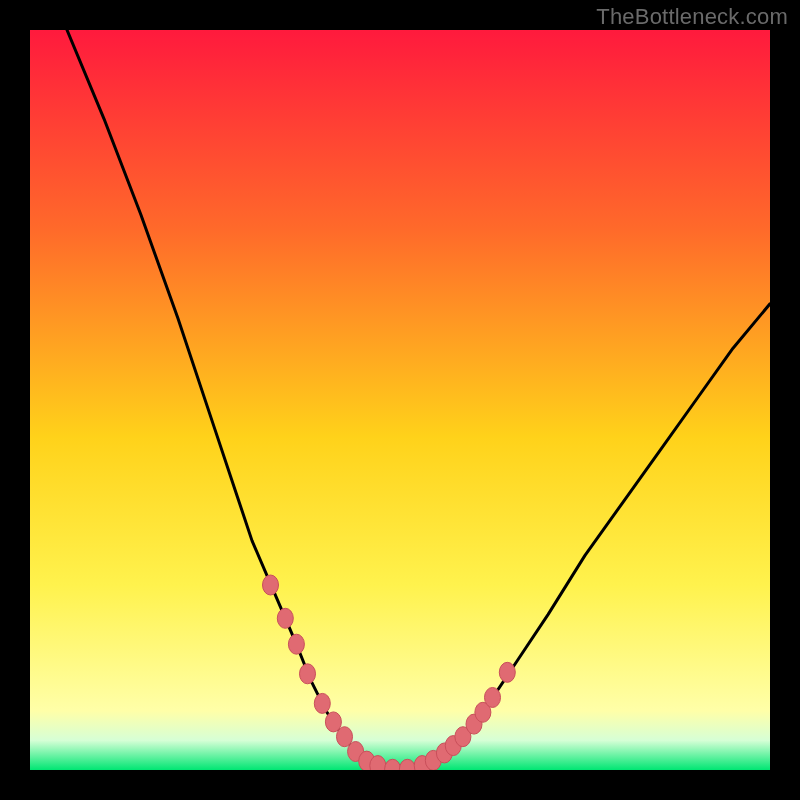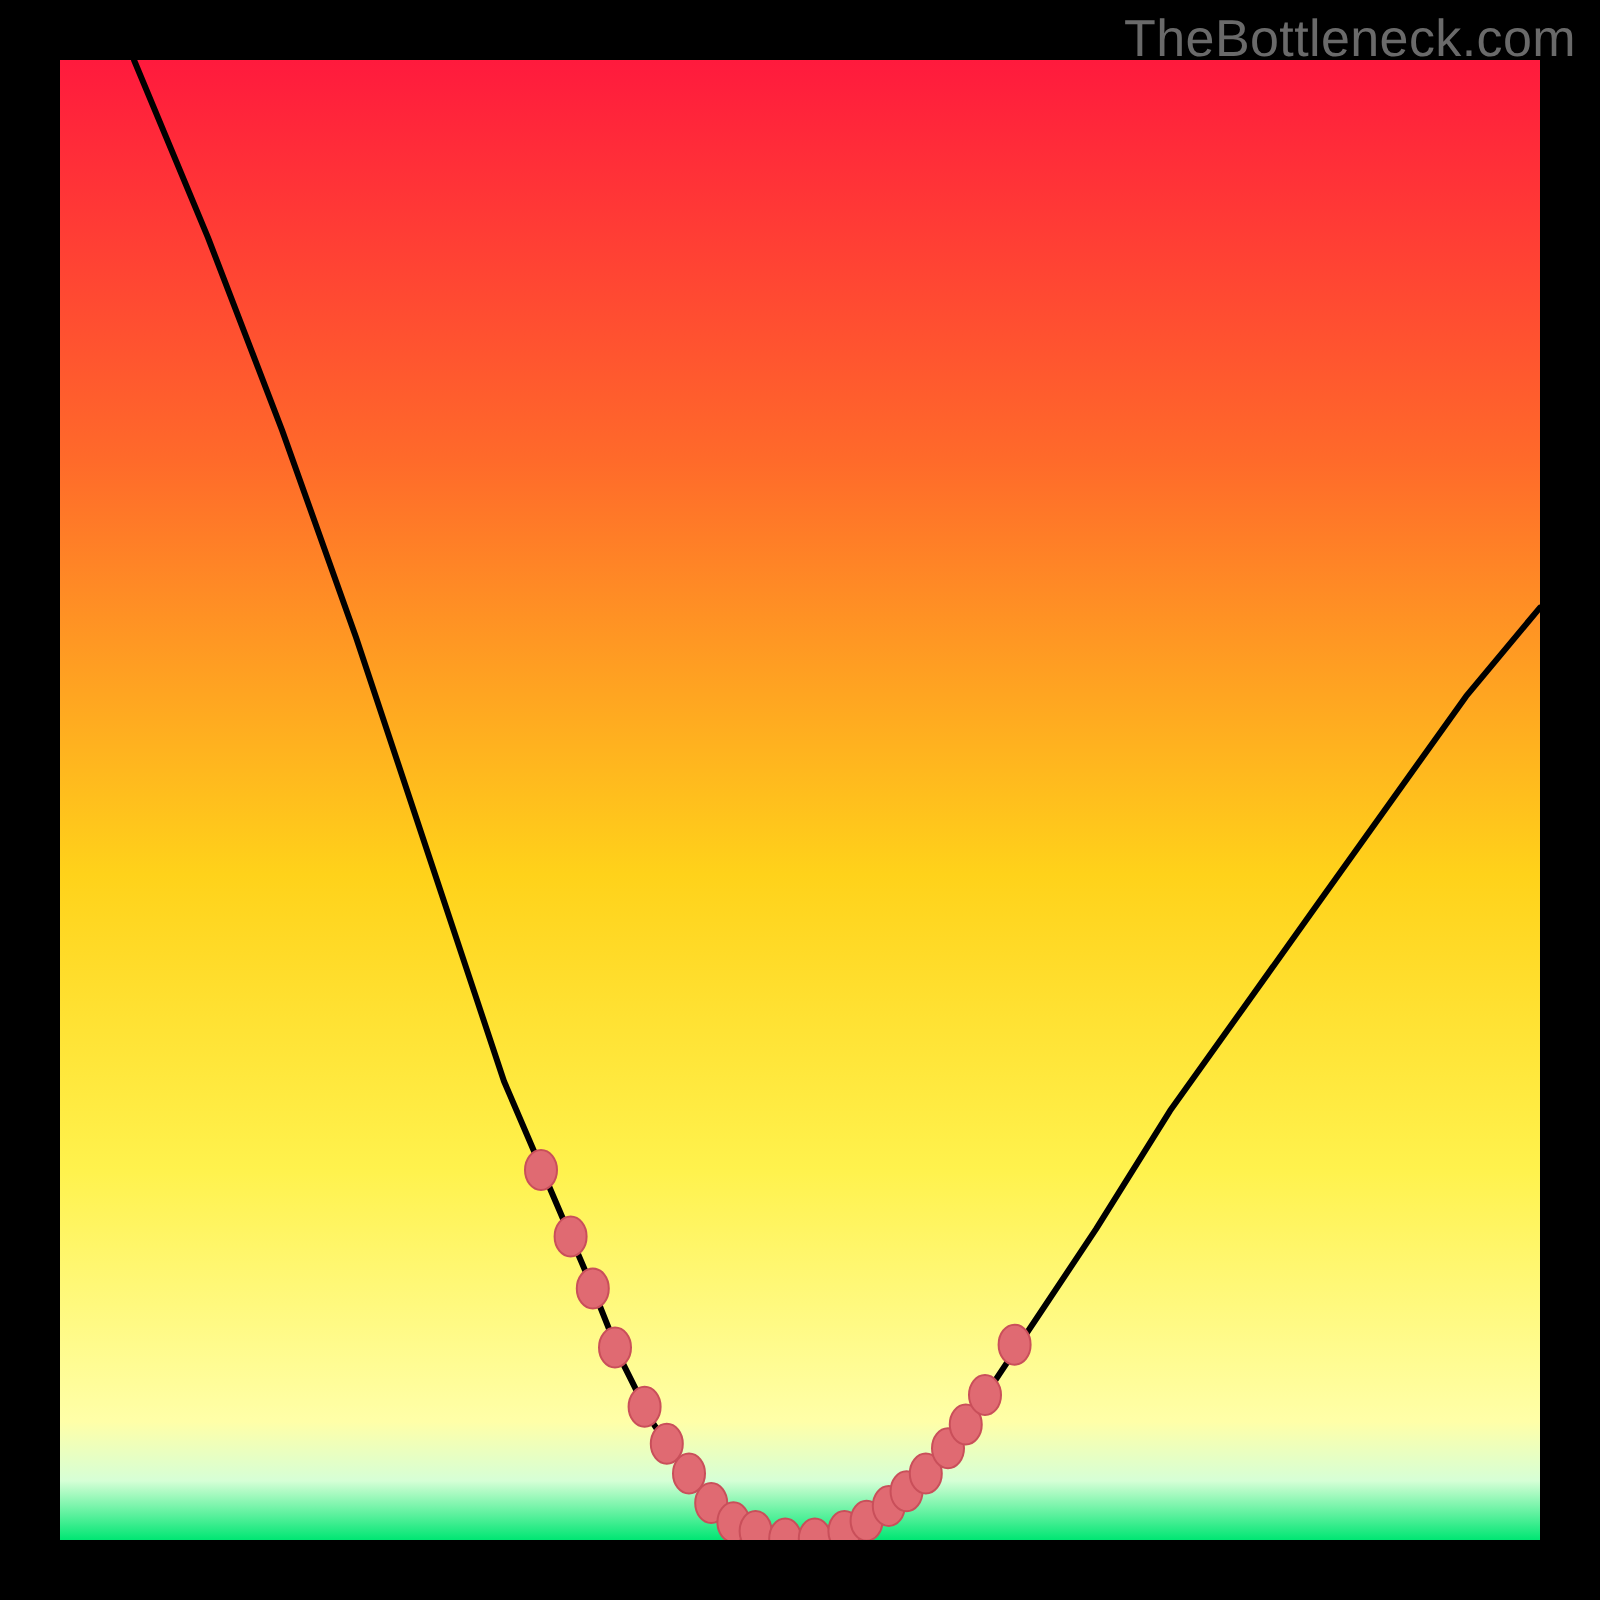--- a/index.html
+++ b/index.html
@@ -15,21 +15,21 @@
     position: relative;
     width: 800px;
     height: 800px;
     background: #000;
   }
   .watermark {
     position: absolute;
     top: 4px;
     right: 12px;
     color: #6a6a6a;
-    font-size: 26px;
+    font-size: 22px;
     font-weight: 500;
     letter-spacing: 0.2px;
     z-index: 10;
   }
   .plot-area {
     position: absolute;
     left: 30px;
     top: 30px;
     width: 740px;
     height: 740px;

